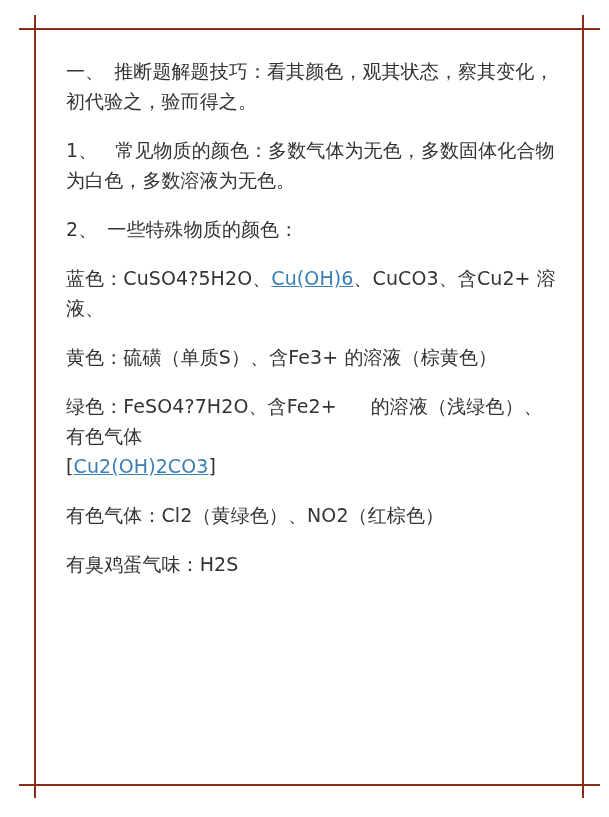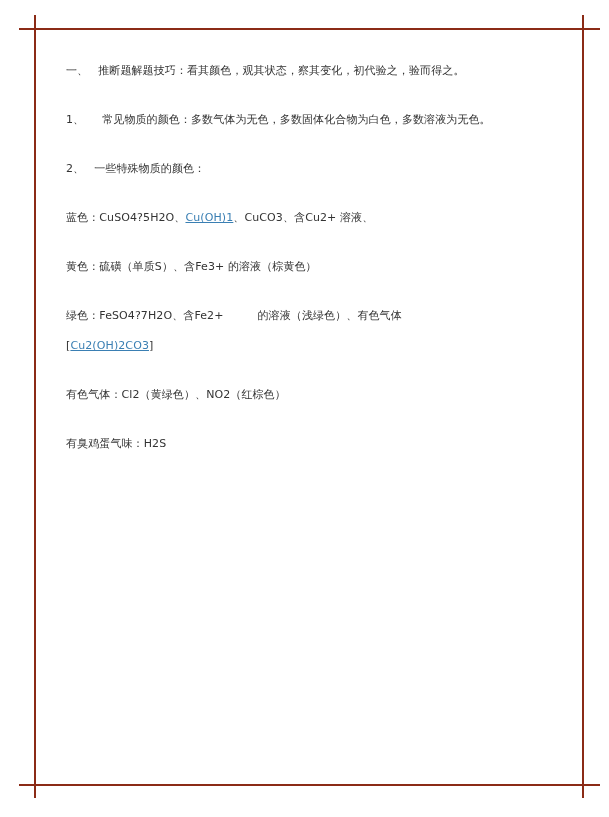--- a/index.html
+++ b/index.html
@@ -10,21 +10,21 @@
     color: #333333;
   }
   .frame-line { position: absolute; background: #8b2b16; }
   .h-top { left: 19px; top: 28px; width: 581px; height: 2px; }
   .h-bottom { left: 19px; top: 784px; width: 581px; height: 2px; }
   .v-left { left: 34px; top: 15px; width: 2px; height: 783px; }
   .v-right { left: 582px; top: 15px; width: 2px; height: 783px; }
 
   .content {
     position: absolute; left: 66px; top: 56px; width: 492px;
-    font-size: 11px; line-height: 30px; letter-spacing: 0.1px;
+    font-size: 19px; line-height: 30px; letter-spacing: 0.1px;
   }
   .para { margin: 0 0 19px 0; }
   a.link { color: #3a7fb3; text-decoration: underline; }
   .gap { display: inline-block; width: 34px; }
   .num-gap { display: inline-block; width: 10px; }
 </style>
 </head>
 <body>
 
 <div class="frame-line h-top"></div>
@@ -36,21 +36,21 @@
   <p class="para">
     <span>一、</span><span class="num-gap"></span><span>推断题解题技巧：看其颜色，观其状态，察其变化，初代验之，验而得之。</span>
   </p>
   <p class="para">
     <span>1、</span><span class="num-gap" style="width:18px"></span><span>常见物质的颜色：多数气体为无色，多数固体化合物为白色，多数溶液为无色。</span>
   </p>
   <p class="para">
     <span>2、</span><span class="num-gap"></span><span>一些特殊物质的颜色：</span>
   </p>
   <p class="para">
-    <span>蓝色：CuSO4?5H2O、</span><a class="link" href="#">Cu(OH)1</a><span>、CuCO3、含Cu2+ 溶液、</span>
+    <span>蓝色：CuSO4?5H2O、</span><a class="link" href="#">Cu(OH)6</a><span>、CuCO3、含Cu2+ 溶液、</span>
   </p>
   <p class="para">黄色：硫磺（单质S）、含Fe3+ 的溶液（棕黄色）</p>
   <p class="para">
     <span>绿色：FeSO4?7H2O、含Fe2+</span><span class="gap"></span><span>的溶液（浅绿色）、有色气体</span><br><span>[</span><a class="link" href="#">Cu2(OH)2CO3</a><span>]</span>
   </p>
   <p class="para">有色气体：Cl2（黄绿色）、NO2（红棕色）</p>
   <p class="para">有臭鸡蛋气味：H2S</p>
 </div>
 
 </body></html>

